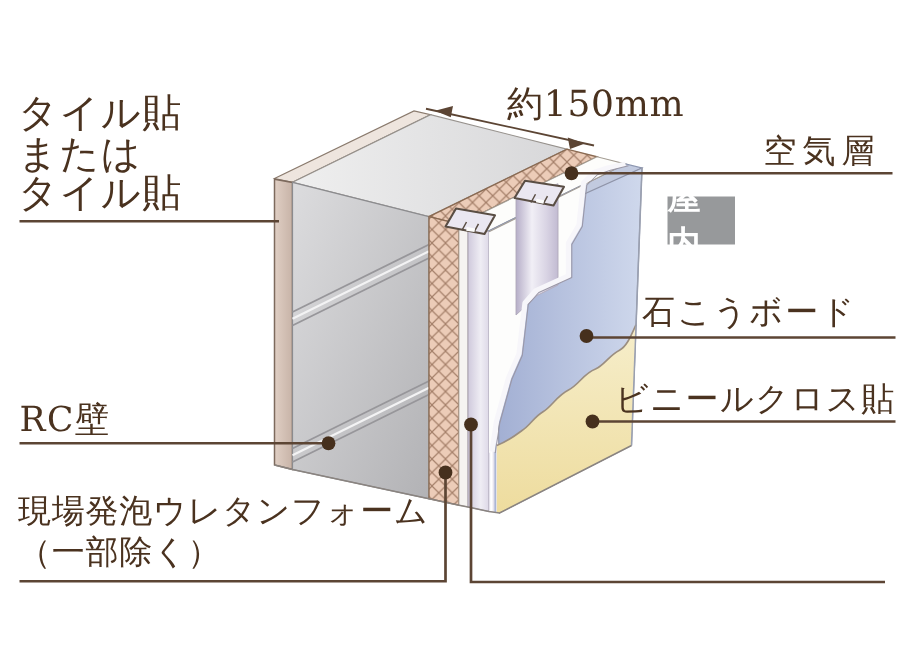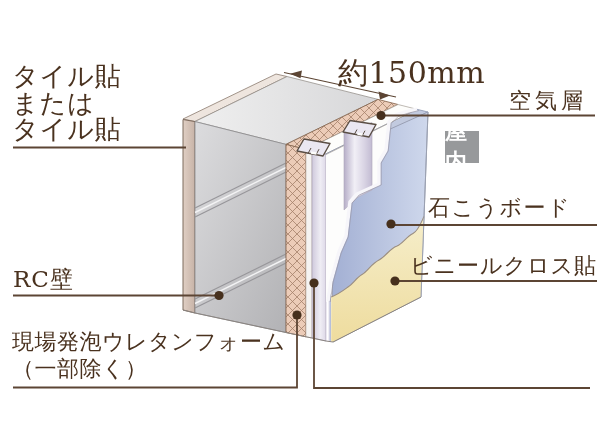--- a/index.html
+++ b/index.html
@@ -12,25 +12,25 @@
     position:absolute;color:#4a321f;white-space:nowrap;
     font-family:"DejaVu Serif","Liberation Serif",serif;
   }
   .lbl-tile{left:12px;top:63px;font-size:26px;line-height:26.5px;letter-spacing:1px;}
   .lbl-rc{left:13px;top:264px;font-size:23px;letter-spacing:1px;}
   .lbl-urethane{left:12px;top:329px;font-size:22px;line-height:26.5px;letter-spacing:0.5px;}
   .lbl-air{left:509px;top:86px;font-size:22px;letter-spacing:4px;}
   .lbl-gypsum{left:428px;top:193px;font-size:22px;letter-spacing:1.5px;}
   .lbl-vinyl{left:410px;top:251px;font-size:22px;letter-spacing:1px;text-align:center;}
   .lbl-steel{left:349px;top:352px;font-size:21px;letter-spacing:0.5px;}
-  .lbl-dim{left:338px;top:53px;font-size:30px;letter-spacing:0.5px;text-align:center;}
+  .lbl-dim{left:338px;top:53px;font-size:24px;letter-spacing:0.5px;text-align:center;}
   .badge{
     position:absolute;background:#97999b;color:#ffffff;
     font-family:"DejaVu Sans","Liberation Sans",sans-serif;font-weight:bold;
-    font-size:22px;width:34px;height:32px;display:flex;align-items:center;
+    font-size:22px;width:45px;height:32px;display:flex;align-items:center;
     justify-content:center;letter-spacing:2px;
   }
   .badge-outdoor{left:108px;top:196px;}
   .badge-indoor{left:445px;top:131px;}
 </style>
 </head>
 <body>
 
 <div id="stage">
 

